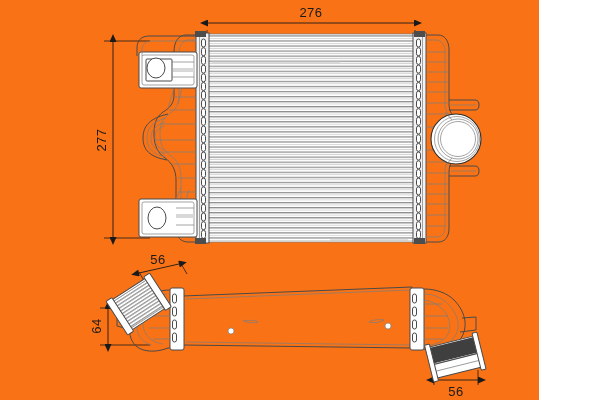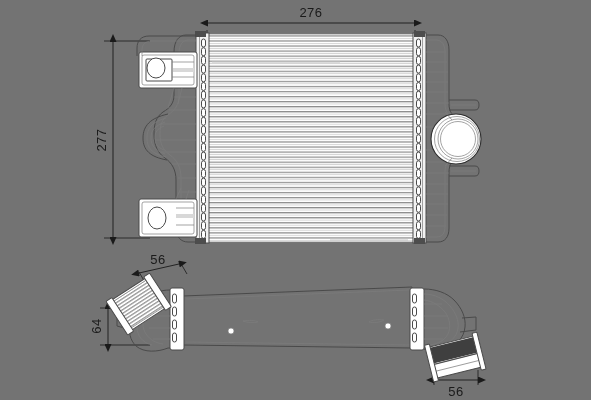--- a/index.html
+++ b/index.html
@@ -8,23 +8,23 @@
     background: #ffffff;
   }
   body {
     width: 600px;
     height: 400px;
     overflow: hidden;
     font-family: "Liberation Sans", sans-serif;
   }
   #drawing-root {
     position: relative;
-    width: 591px;
+    width: 539px;
     height: 400px;
-    background: #737373;
+    background: #f97316;
   }
   svg.dwg {
     position: absolute;
     left: 0;
     top: 0;
     width: 600px;
     height: 400px;
   }
   .dim-text {
     font-family: "Liberation Sans", sans-serif;

